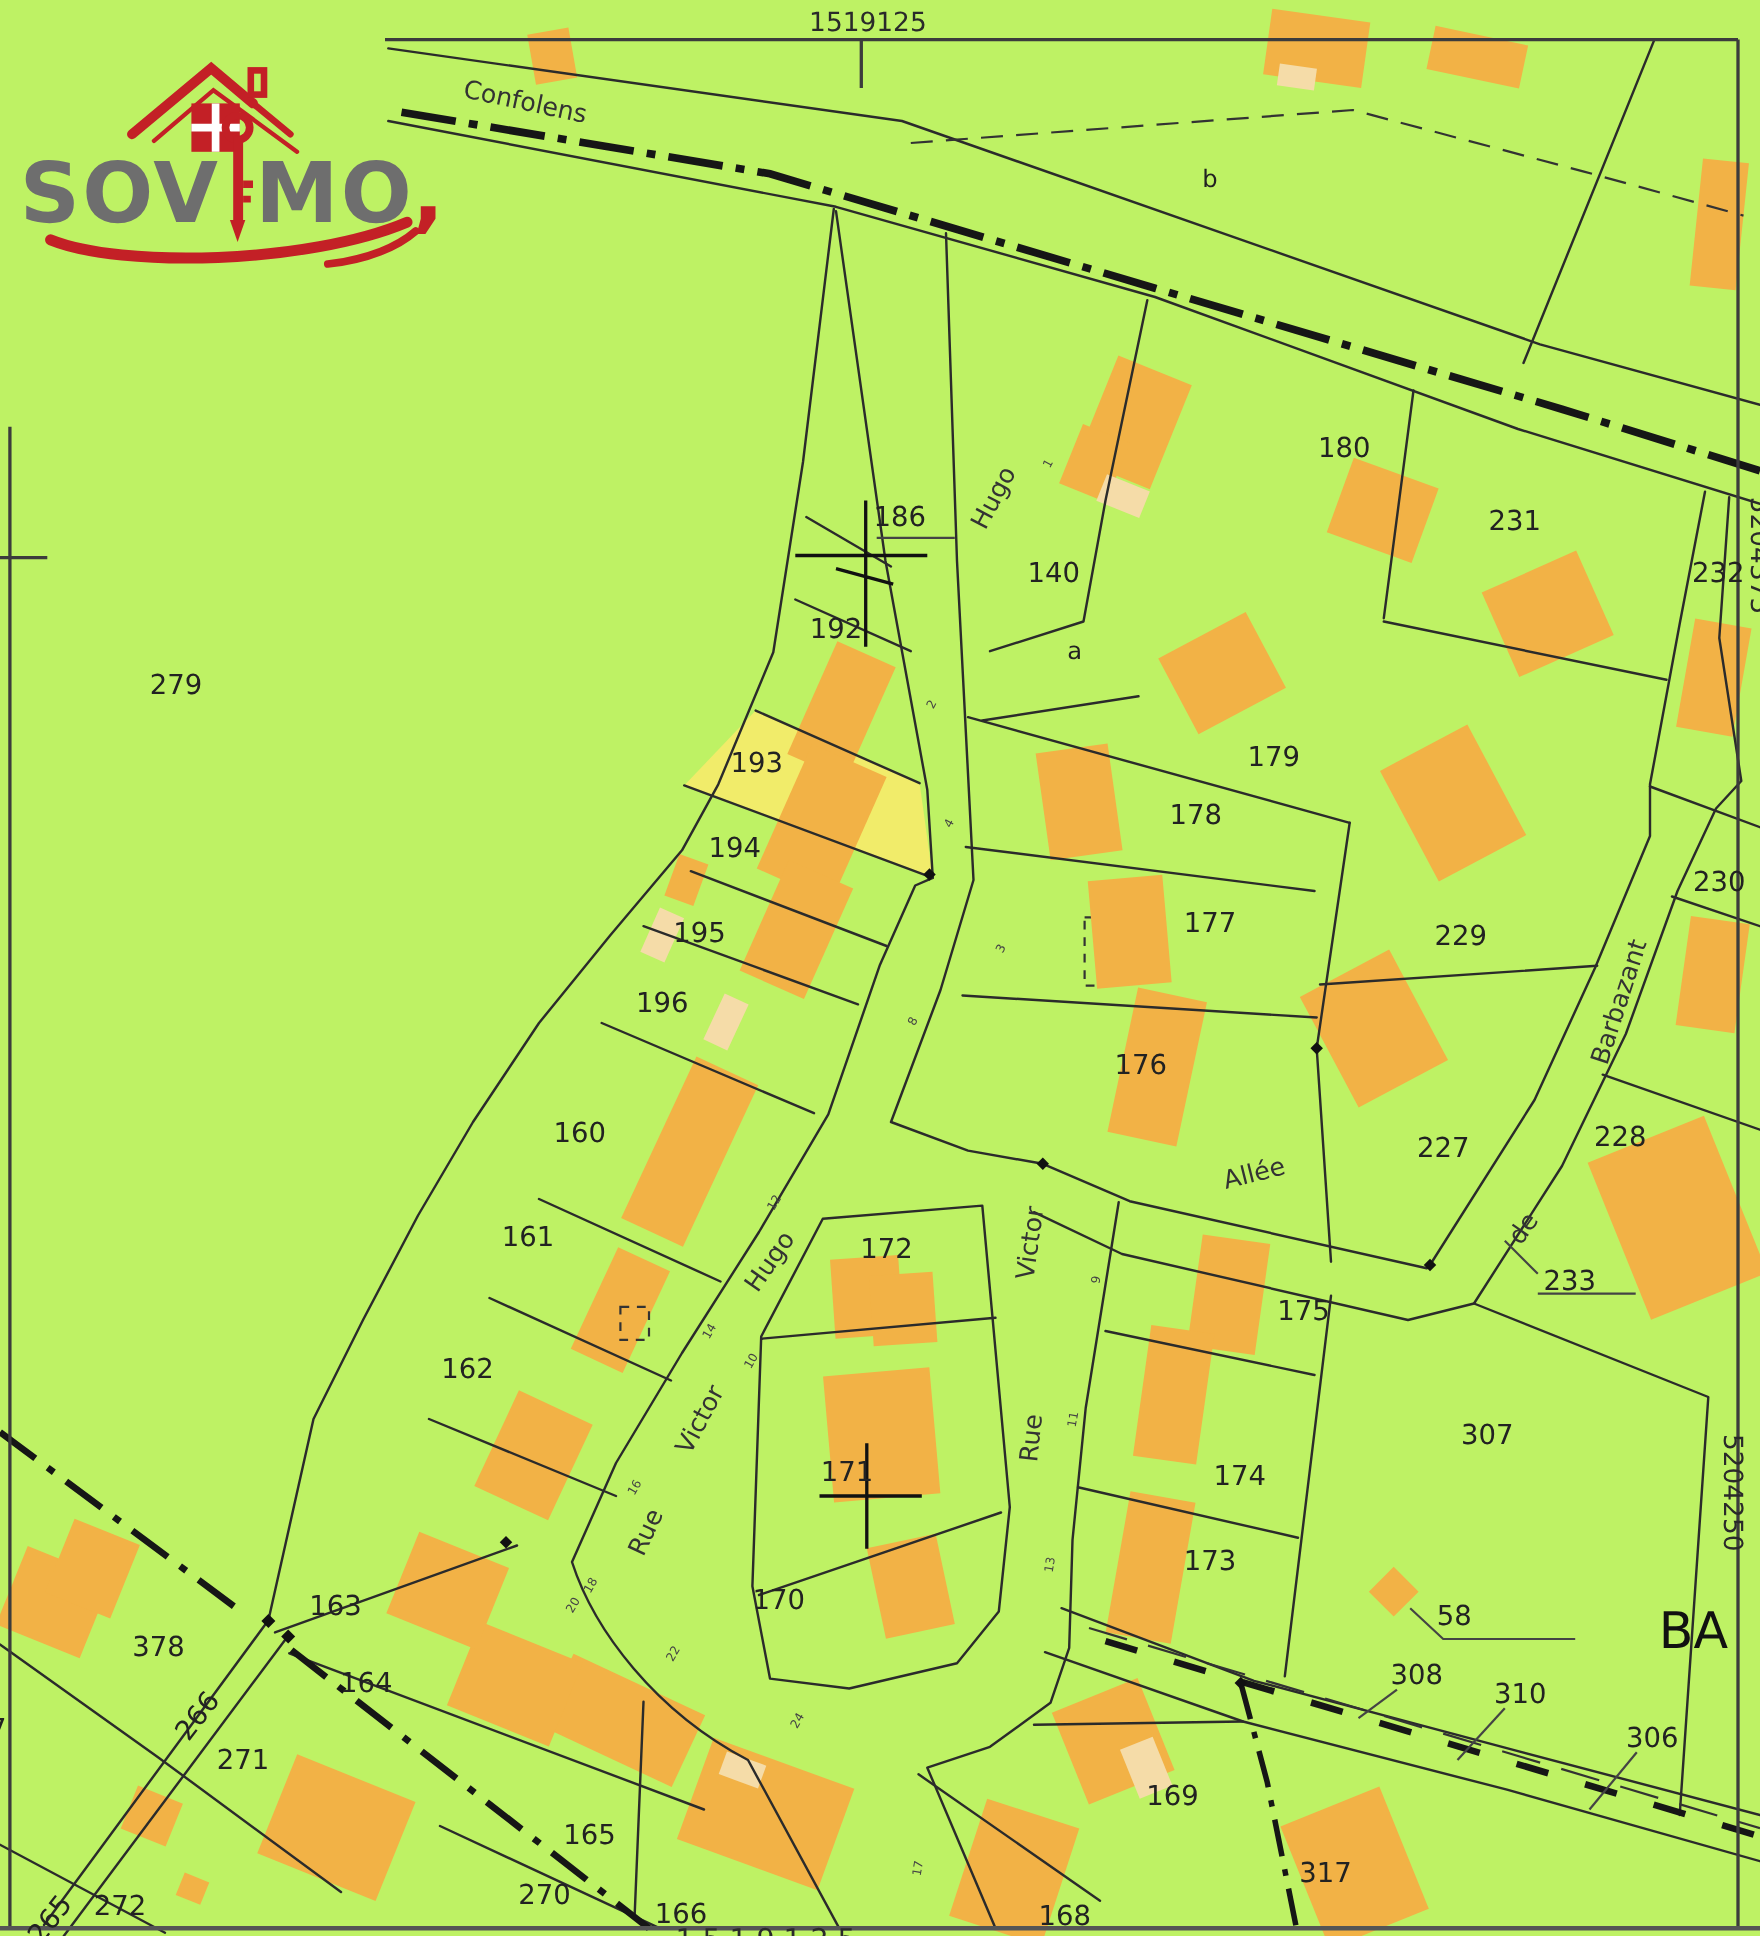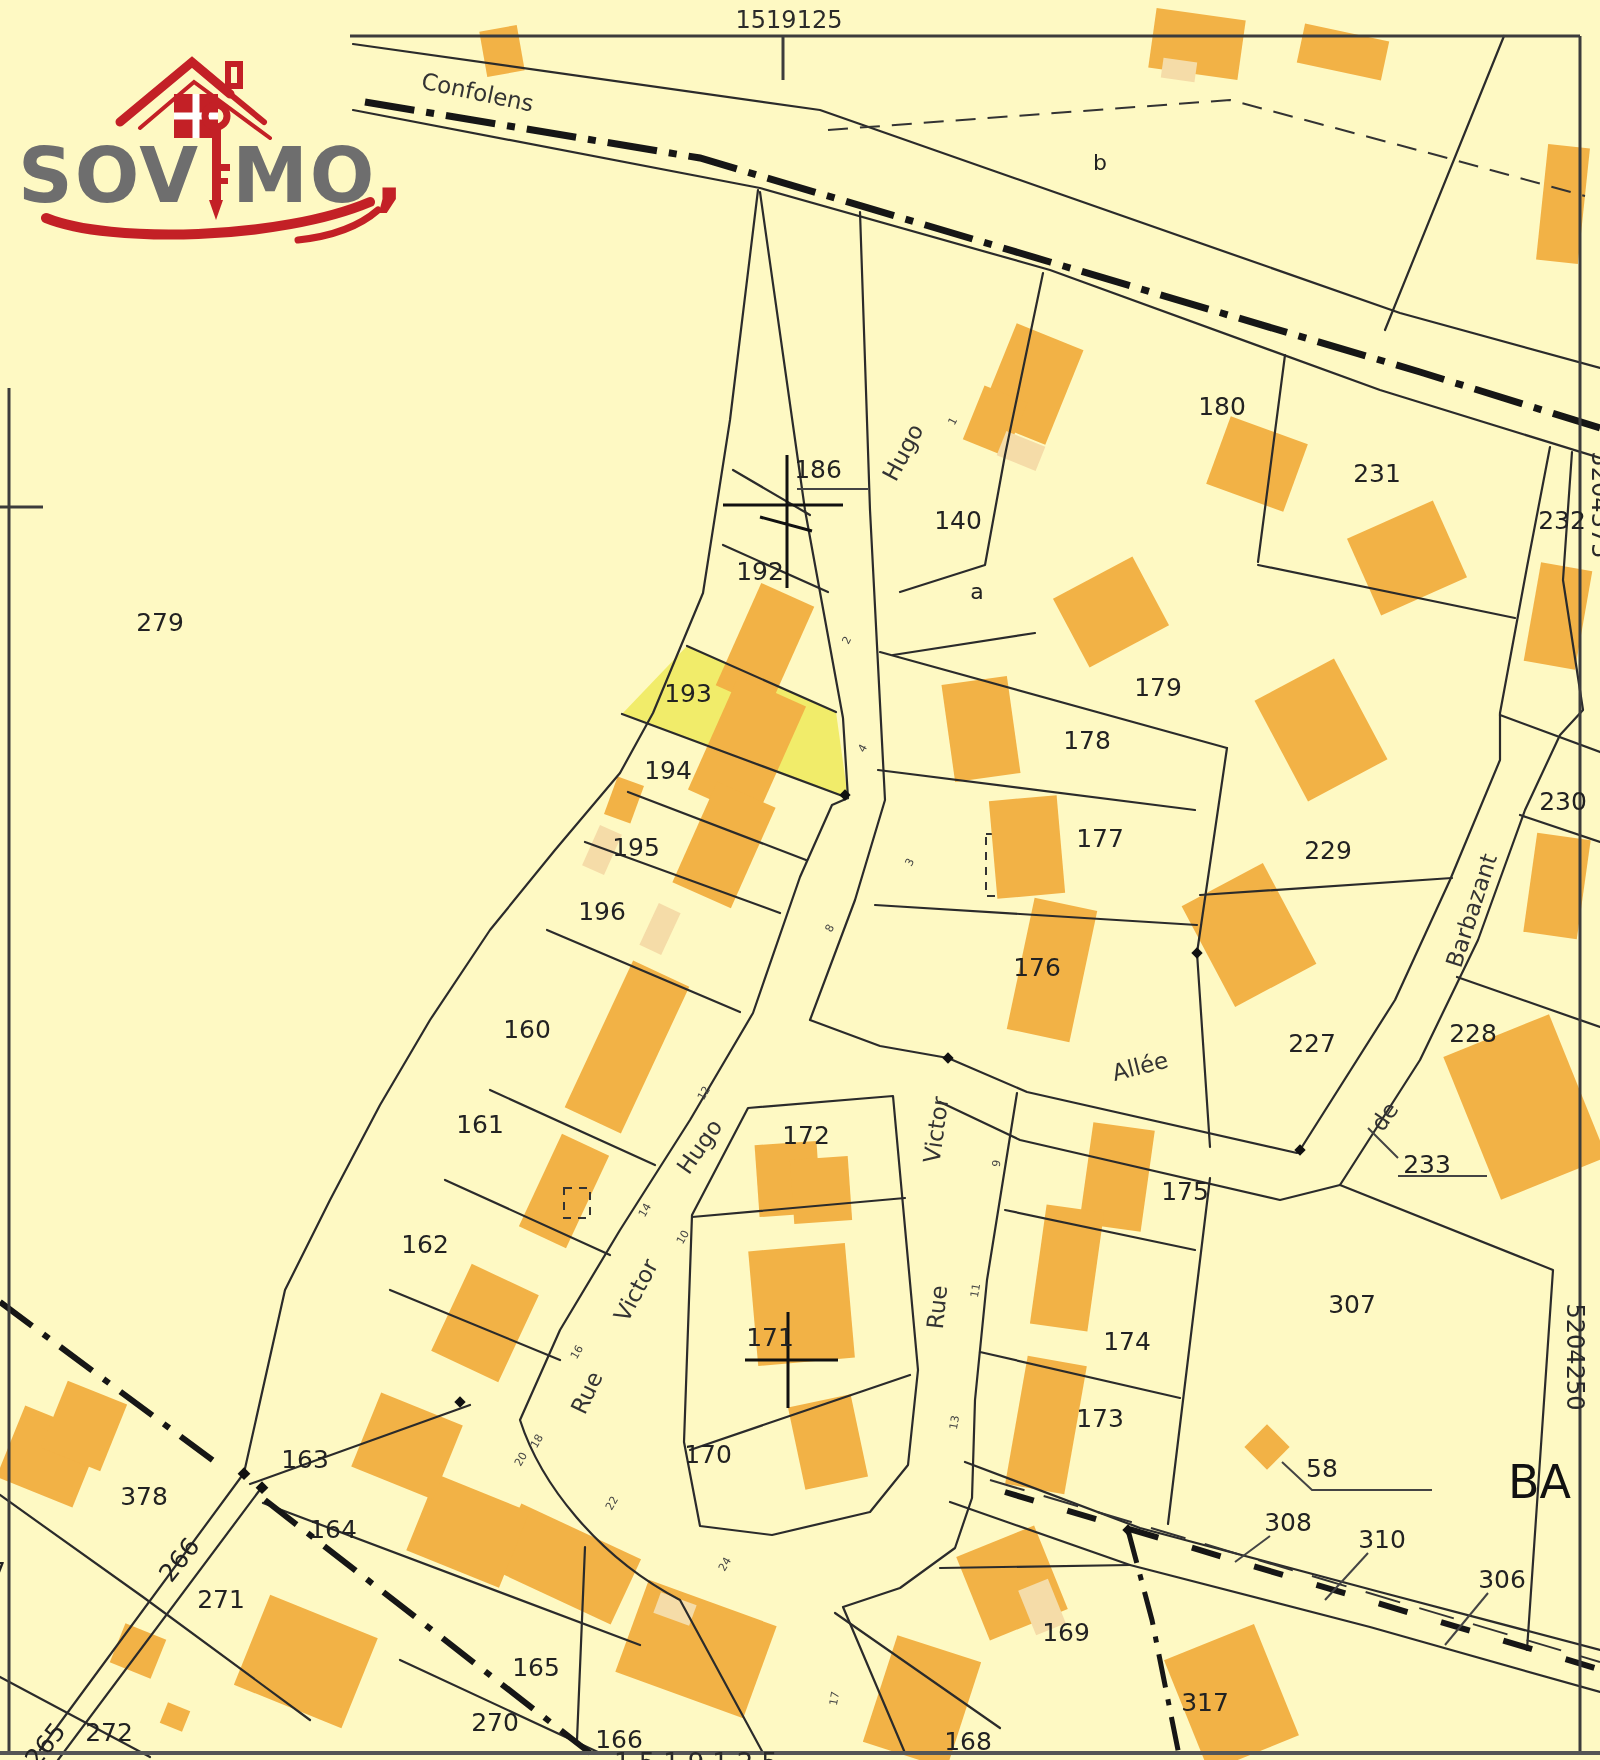--- a/index.html
+++ b/index.html
@@ -1,16 +1,16 @@
 <!DOCTYPE html>
 <html style="--building: #F2B246; --building_light: #F5DCA8; --highlight: #F1EC6A; --line: #2b2b2b; --brand_red: #C32026; --brand_gray: #6E6E6E;"><head>
 <meta charset="utf-8">
 <style>
   html,body{margin:0;padding:0;background:#e8e8e8;}
-  .stage{position:relative;width:1600px;height:1760px;background:#fef9c3;overflow:hidden;
+  .stage{position:relative;width:1600px;height:1760px;background:#bef264;overflow:hidden;
          font-family:"DejaVu Sans",sans-serif;}
   svg.map{position:absolute;left:0;top:0;}
   
   .pl{stroke:var(--line);stroke-width:2.2;fill:none;stroke-linejoin:round;stroke-linecap:round;}
   .frame{stroke:#3c3c3c;stroke-width:3;fill:none;}
   .neat{stroke:#555;stroke-width:4;fill:none;}
   .bdry{stroke:#161616;fill:none;}
   .thindash{stroke:#333;stroke-width:2;fill:none;}
   .bld{fill:var(--building);}
   .bldL{fill:var(--building_light);}

